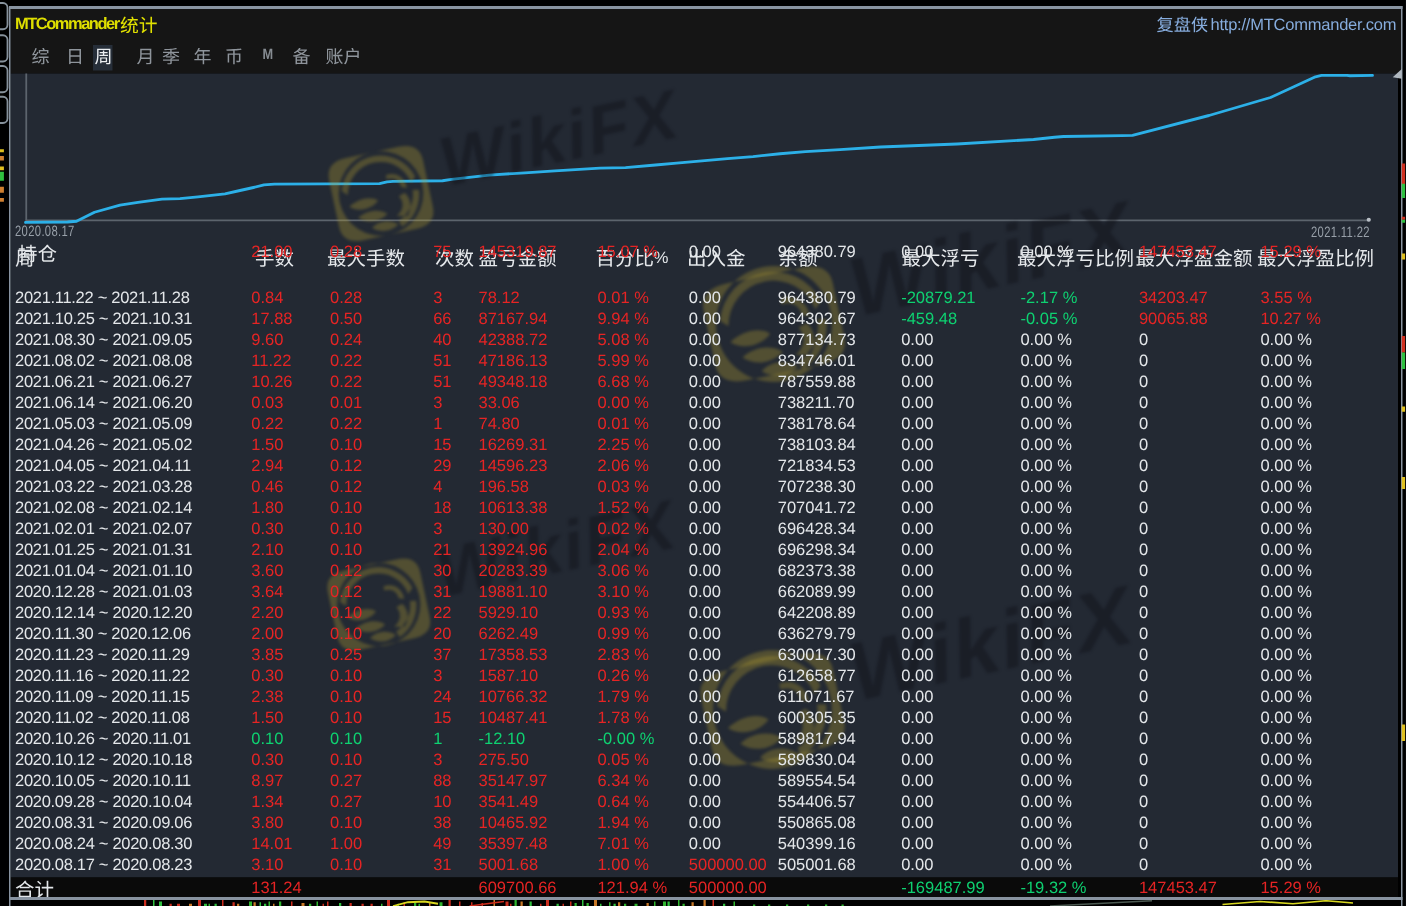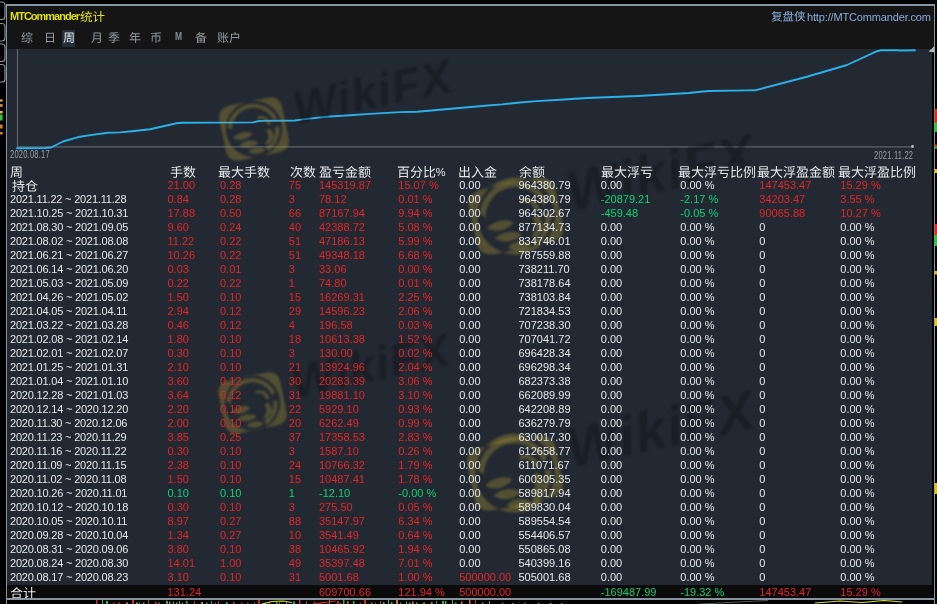--- a/index.html
+++ b/index.html
@@ -239,21 +239,21 @@
     </svg>
     <svg style="position:absolute;left:838.3px;top:166.1px;fill:#e4e7ea" width="78" height="11.96" viewBox="0 0 6000 920" preserveAspectRatio="none">
       <use href="#u6700" x="0"></use>
       <use href="#u5927" x="1000"></use>
       <use href="#u6d6e" x="2000"></use>
       <use href="#u76c8" x="3000"></use>
       <use href="#u6bd4" x="4000"></use>
       <use href="#u4f8b" x="5000"></use>
     </svg>
     <div class="a" style="left:435.8px;top:165.4px;font-size:11px;line-height:14px;color:#e4e7ea">%</div>
-    <div class="r" style="top:178px"><svg style="position:absolute;left:12px;top:2.3px;fill:#e4e7ea" width="26" height="11.96" viewBox="0 0 2000 920" preserveAspectRatio="none">
+    <div class="r" style="top:161px"><svg style="position:absolute;left:12px;top:2.3px;fill:#e4e7ea" width="26" height="11.96" viewBox="0 0 2000 920" preserveAspectRatio="none">
         <use href="#u6301" x="0"></use>
         <use href="#u4ed3" x="1000"></use>
       </svg><b style="left:167.5px;color:#e62424">21.00</b><b style="left:220px;color:#e62424">0.28</b><b style="left:288.8px;color:#e62424">75</b><b style="left:319px;color:#e62424">145319.87</b><b style="left:398.3px;color:#e62424">15.07 %</b><b style="left:459.2px;color:#e4e7ea">0.00</b><b style="left:518.5px;color:#e4e7ea">964380.79</b><b style="left:600.8px;color:#e4e7ea">0.00</b><b style="left:680.3px;color:#e4e7ea">0.00 %</b><b style="left:759.3px;color:#e62424">147453.47</b><b style="left:840.3px;color:#e62424">15.29 %</b></div>
     <div class="r" style="top:191.9px"><b class="dt" style="left:10px;color:#e4e7ea">2021.11.22 ~ 2021.11.28</b><b style="left:167.5px;color:#e62424">0.84</b><b style="left:220px;color:#e62424">0.28</b><b style="left:288.8px;color:#e62424">3</b><b style="left:319px;color:#e62424">78.12</b><b style="left:398.3px;color:#e62424">0.01 %</b><b style="left:459.2px;color:#e4e7ea">0.00</b><b style="left:518.5px;color:#e4e7ea">964380.79</b><b style="left:600.8px;color:#0ed171">-20879.21</b><b style="left:680.3px;color:#0ed171">-2.17 %</b><b style="left:759.3px;color:#e62424">34203.47</b><b style="left:840.3px;color:#e62424">3.55 %</b></div>
     <div class="r" style="top:205.9px"><b class="dt" style="left:10px;color:#e4e7ea">2021.10.25 ~ 2021.10.31</b><b style="left:167.5px;color:#e62424">17.88</b><b style="left:220px;color:#e62424">0.50</b><b style="left:288.8px;color:#e62424">66</b><b style="left:319px;color:#e62424">87167.94</b><b style="left:398.3px;color:#e62424">9.94 %</b><b style="left:459.2px;color:#e4e7ea">0.00</b><b style="left:518.5px;color:#e4e7ea">964302.67</b><b style="left:600.8px;color:#0ed171">-459.48</b><b style="left:680.3px;color:#0ed171">-0.05 %</b><b style="left:759.3px;color:#e62424">90065.88</b><b style="left:840.3px;color:#e62424">10.27 %</b></div>
     <div class="r" style="top:219.9px"><b class="dt" style="left:10px;color:#e4e7ea">2021.08.30 ~ 2021.09.05</b><b style="left:167.5px;color:#e62424">9.60</b><b style="left:220px;color:#e62424">0.24</b><b style="left:288.8px;color:#e62424">40</b><b style="left:319px;color:#e62424">42388.72</b><b style="left:398.3px;color:#e62424">5.08 %</b><b style="left:459.2px;color:#e4e7ea">0.00</b><b style="left:518.5px;color:#e4e7ea">877134.73</b><b style="left:600.8px;color:#e4e7ea">0.00</b><b style="left:680.3px;color:#e4e7ea">0.00 %</b><b style="left:759.3px;color:#e4e7ea">0</b><b style="left:840.3px;color:#e4e7ea">0.00 %</b></div>
     <div class="r" style="top:233.9px"><b class="dt" style="left:10px;color:#e4e7ea">2021.08.02 ~ 2021.08.08</b><b style="left:167.5px;color:#e62424">11.22</b><b style="left:220px;color:#e62424">0.22</b><b style="left:288.8px;color:#e62424">51</b><b style="left:319px;color:#e62424">47186.13</b><b style="left:398.3px;color:#e62424">5.99 %</b><b style="left:459.2px;color:#e4e7ea">0.00</b><b style="left:518.5px;color:#e4e7ea">834746.01</b><b style="left:600.8px;color:#e4e7ea">0.00</b><b style="left:680.3px;color:#e4e7ea">0.00 %</b><b style="left:759.3px;color:#e4e7ea">0</b><b style="left:840.3px;color:#e4e7ea">0.00 %</b></div>
     <div class="r" style="top:247.9px"><b class="dt" style="left:10px;color:#e4e7ea">2021.06.21 ~ 2021.06.27</b><b style="left:167.5px;color:#e62424">10.26</b><b style="left:220px;color:#e62424">0.22</b><b style="left:288.8px;color:#e62424">51</b><b style="left:319px;color:#e62424">49348.18</b><b style="left:398.3px;color:#e62424">6.68 %</b><b style="left:459.2px;color:#e4e7ea">0.00</b><b style="left:518.5px;color:#e4e7ea">787559.88</b><b style="left:600.8px;color:#e4e7ea">0.00</b><b style="left:680.3px;color:#e4e7ea">0.00 %</b><b style="left:759.3px;color:#e4e7ea">0</b><b style="left:840.3px;color:#e4e7ea">0.00 %</b></div>
     <div class="r" style="top:261.9px"><b class="dt" style="left:10px;color:#e4e7ea">2021.06.14 ~ 2021.06.20</b><b style="left:167.5px;color:#e62424">0.03</b><b style="left:220px;color:#e62424">0.01</b><b style="left:288.8px;color:#e62424">3</b><b style="left:319px;color:#e62424">33.06</b><b style="left:398.3px;color:#e62424">0.00 %</b><b style="left:459.2px;color:#e4e7ea">0.00</b><b style="left:518.5px;color:#e4e7ea">738211.70</b><b style="left:600.8px;color:#e4e7ea">0.00</b><b style="left:680.3px;color:#e4e7ea">0.00 %</b><b style="left:759.3px;color:#e4e7ea">0</b><b style="left:840.3px;color:#e4e7ea">0.00 %</b></div>
     <div class="r" style="top:275.9px"><b class="dt" style="left:10px;color:#e4e7ea">2021.05.03 ~ 2021.05.09</b><b style="left:167.5px;color:#e62424">0.22</b><b style="left:220px;color:#e62424">0.22</b><b style="left:288.8px;color:#e62424">1</b><b style="left:319px;color:#e62424">74.80</b><b style="left:398.3px;color:#e62424">0.01 %</b><b style="left:459.2px;color:#e4e7ea">0.00</b><b style="left:518.5px;color:#e4e7ea">738178.64</b><b style="left:600.8px;color:#e4e7ea">0.00</b><b style="left:680.3px;color:#e4e7ea">0.00 %</b><b style="left:759.3px;color:#e4e7ea">0</b><b style="left:840.3px;color:#e4e7ea">0.00 %</b></div>

